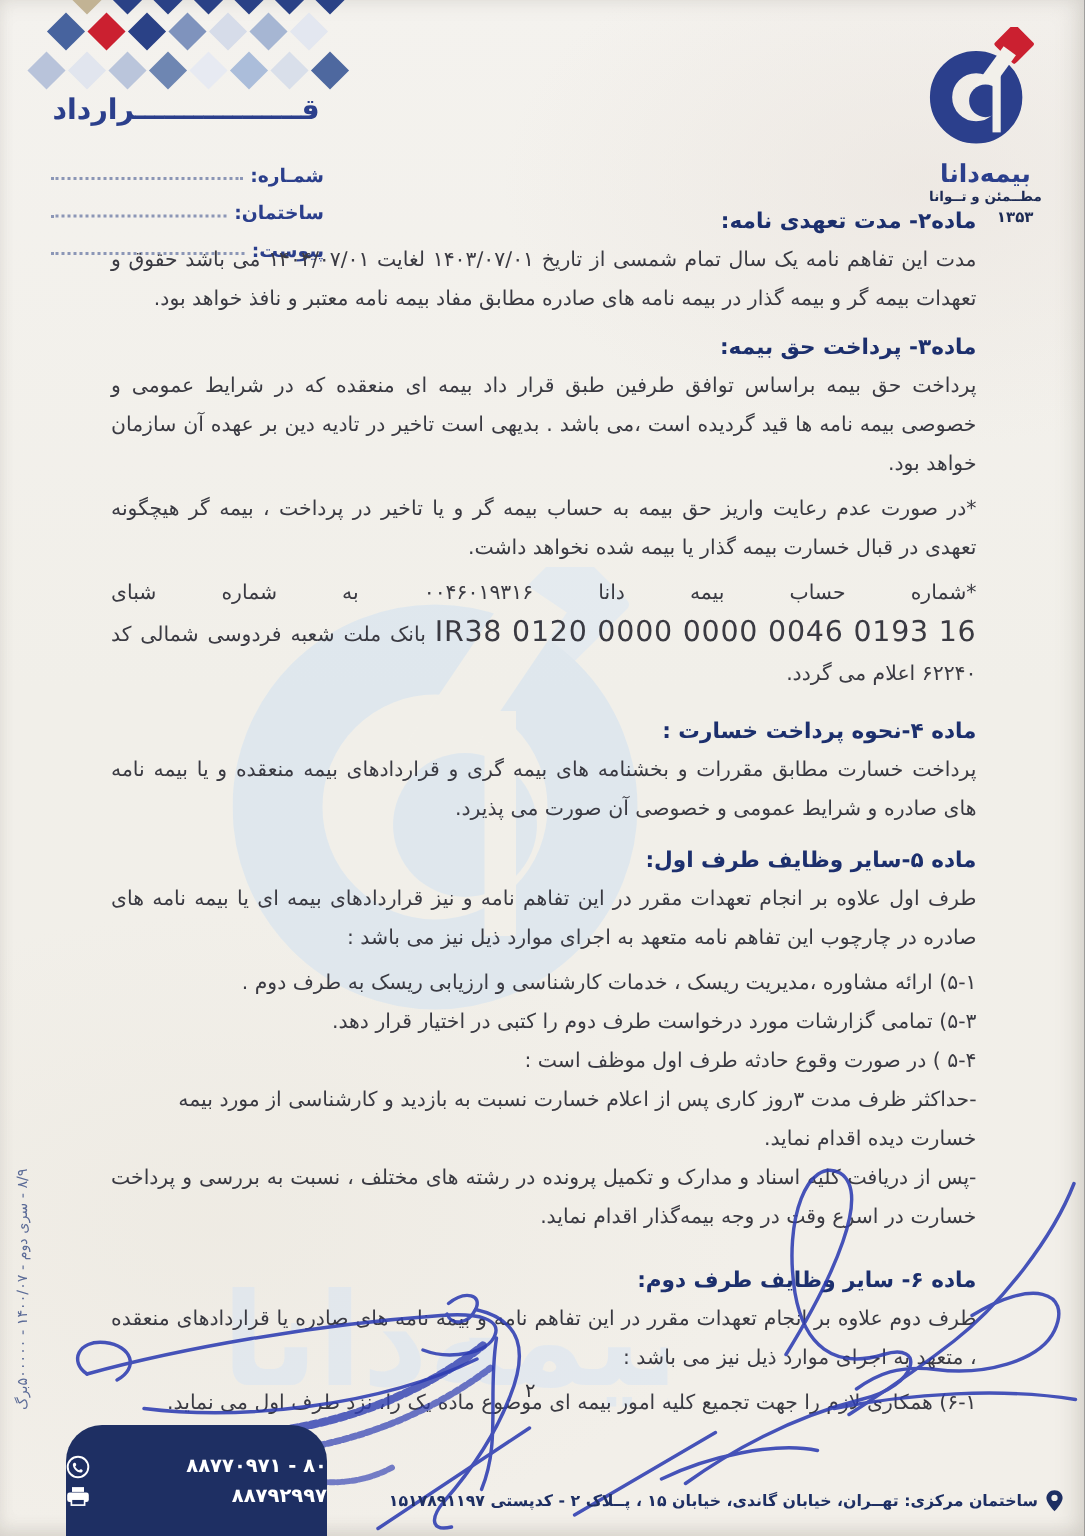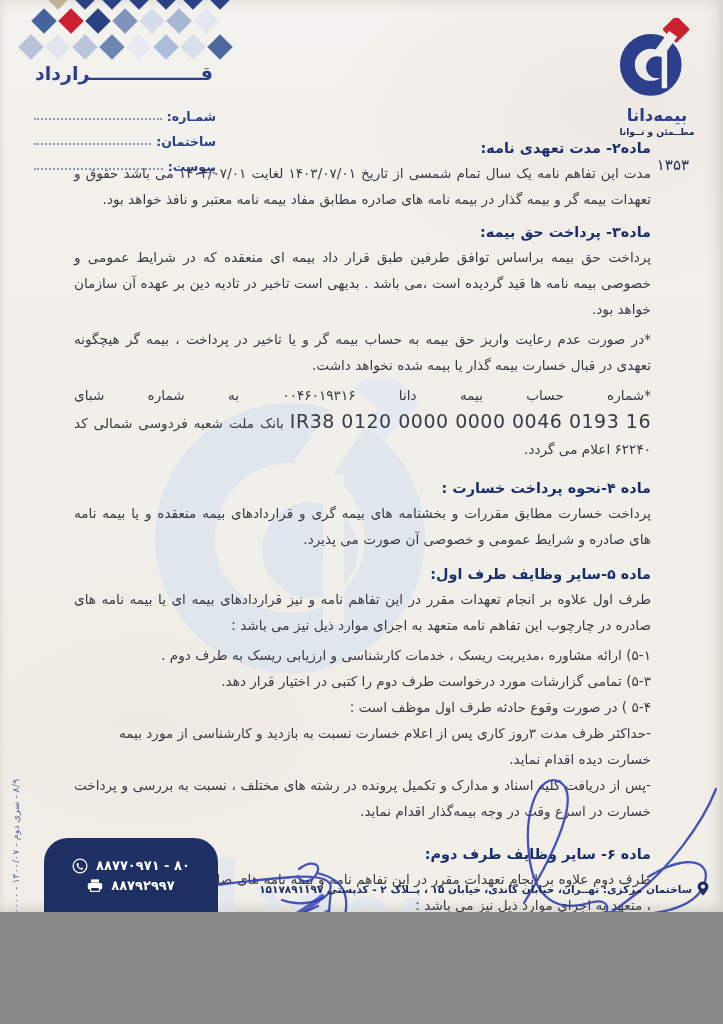--- a/index.html
+++ b/index.html
@@ -1,17 +1,17 @@
 <!DOCTYPE html>
 <html lang="fa"><head>
 <meta charset="utf-8">
 <style>
   html,body{margin:0;padding:0;background:#888;}
   .page{
-    position:relative;width:723px;height:912px;margin:0 auto;overflow:hidden;
+    position:relative;width:723px;height:1024px;margin:0 auto;overflow:hidden;
     background:
       radial-gradient(ellipse 400px 250px at 85% 12%, rgba(233,226,220,.55), rgba(233,226,220,0) 70%),
       radial-gradient(ellipse 500px 300px at 20% 80%, rgba(235,231,222,.5), rgba(235,231,222,0) 70%),
       linear-gradient(180deg,#f4f2ee 0%,#f1efe9 45%,#f2efe9 100%);
     font-family:"DejaVu Sans",sans-serif;
     box-shadow:inset -6px 0 14px rgba(120,115,105,.18), inset 0 -4px 10px rgba(120,115,105,.12);
   }
   
   .dmd-grid{position:absolute;top:0;left:30px;width:192px;height:66px;}
   .dmd{position:absolute;width:18px;height:18px;transform:rotate(45deg);}
@@ -20,21 +20,21 @@
     color:#2b3f8c;font-weight:bold;font-size:19px;letter-spacing:.5px;direction:rtl;white-space:nowrap;}
   
   .fields{position:absolute;top:99px;left:32px;width:184px;direction:rtl;}
   .field-row{display:flex;align-items:flex-end;height:25px;}
   .field-label{color:#2b3f8c;font-weight:bold;font-size:12.5px;white-space:nowrap;}
   .field-dots{flex:1;border-bottom:2px dotted #8b96b6;margin:0 5px 4px 2px;height:1px;}
   
   .logo-block{position:absolute;top:18px;right:16px;width:100px;text-align:center;direction:rtl;}
   .logo-name{color:#2b3f8c;font-weight:bold;font-size:16.5px;margin-top:2px;}
   .logo-tagline{color:#1d2b55;font-size:9px;font-weight:bold;letter-spacing:.5px;margin-top:2px;}
-  .logo-year{color:#1d2b55;font-size:15px;font-weight:normal;margin-top:19px;text-align:right;padding-right:18px;}
+  .logo-year{color:#1d2b55;font-size:10px;font-weight:bold;margin-top:3px;text-align:right;padding-right:18px;}
   
   .watermark{position:absolute;top:378px;left:155px;opacity:.5;z-index:1;pointer-events:none;}
   
   .content{position:absolute;top:140px;right:72px;left:74px;direction:rtl;text-align:right;
     color:#3a3a42;font-size:13.6px;z-index:2;}
   .content h3{color:#1c2f6d;font-size:14.4px;font-weight:bold;margin:0 0 4px;}
   .mt-a3{margin-top:12px !important;}
   .mt-a4{margin-top:18px !important;}
   .mt-a5{margin-top:14px !important;}
   .mt-a6{margin-top:22px !important;}
@@ -45,21 +45,21 @@
   .ink{position:absolute;inset:0;z-index:5;pointer-events:none;}
   
   .page-num{position:absolute;top:920px;left:350px;color:#33333b;font-size:13px;z-index:2;}
   
   .side-note{position:absolute;left:10px;top:940px;transform:rotate(-90deg);transform-origin:0 0;
     direction:rtl;white-space:nowrap;color:#5b6b97;font-size:9.5px;letter-spacing:1px;z-index:2;}
   
   .footer-box{position:absolute;left:44px;bottom:0;width:174px;height:66px;background:#1e2f63;
     border-radius:24px 24px 0 0;z-index:6;display:flex;flex-direction:column;justify-content:center;
     gap:4px;padding:4px 0;}
-  .footer-row{direction:ltr;display:flex;align-items:center;justify-content:center;gap:8px;
+  .footer-row{direction:ltr;display:flex;align-items:center;justify-content:space-between;gap:8px;
     color:#fff;font-weight:bold;font-size:13px;letter-spacing:2.5px;white-space:nowrap;}
   .footer-address{position:absolute;right:14px;bottom:16px;direction:rtl;display:flex;align-items:center;
     gap:5px;color:#1e2f63;font-size:10.5px;font-weight:bold;z-index:6;white-space:nowrap;}
 </style>
 </head>
 <body>
 
 <div class="page">
 
   <div class="dmd-grid">

